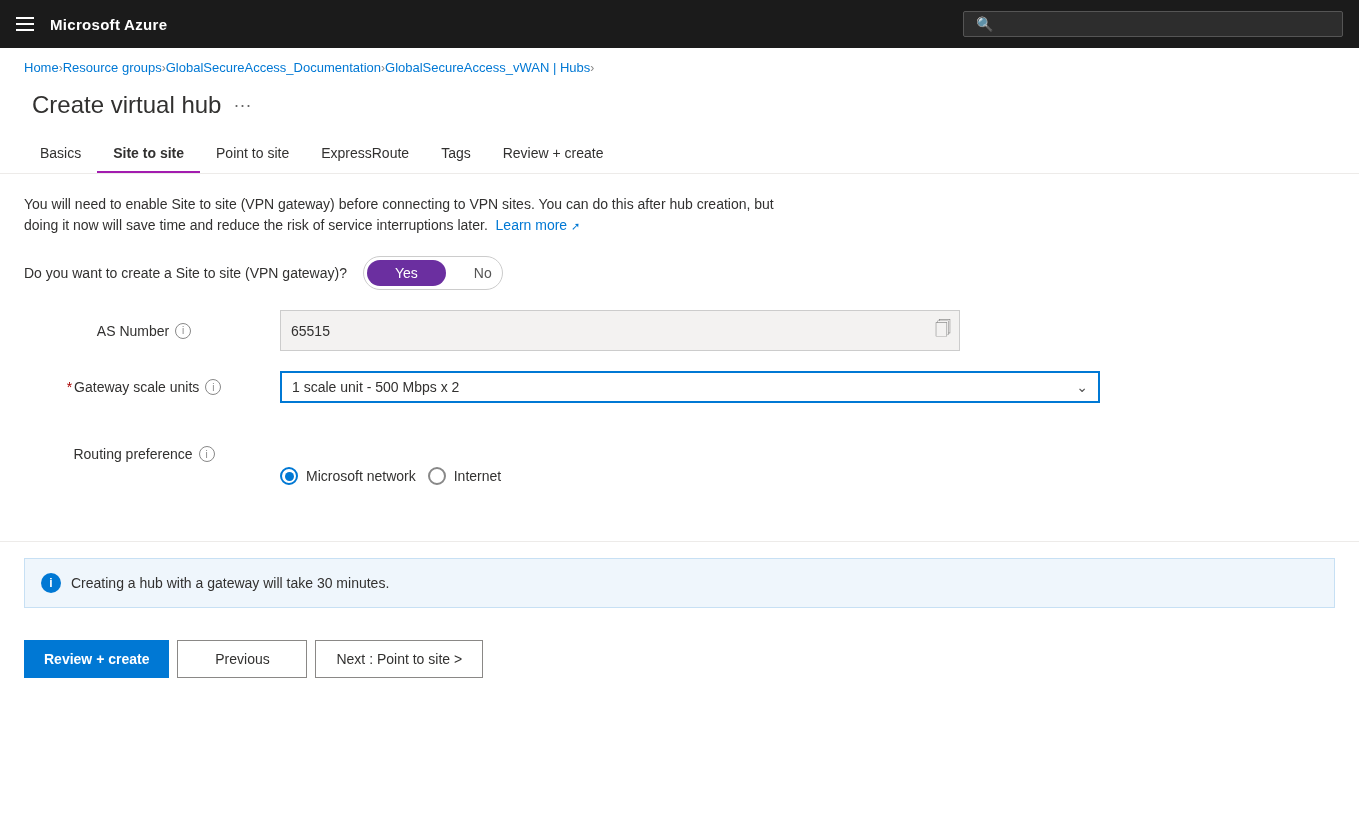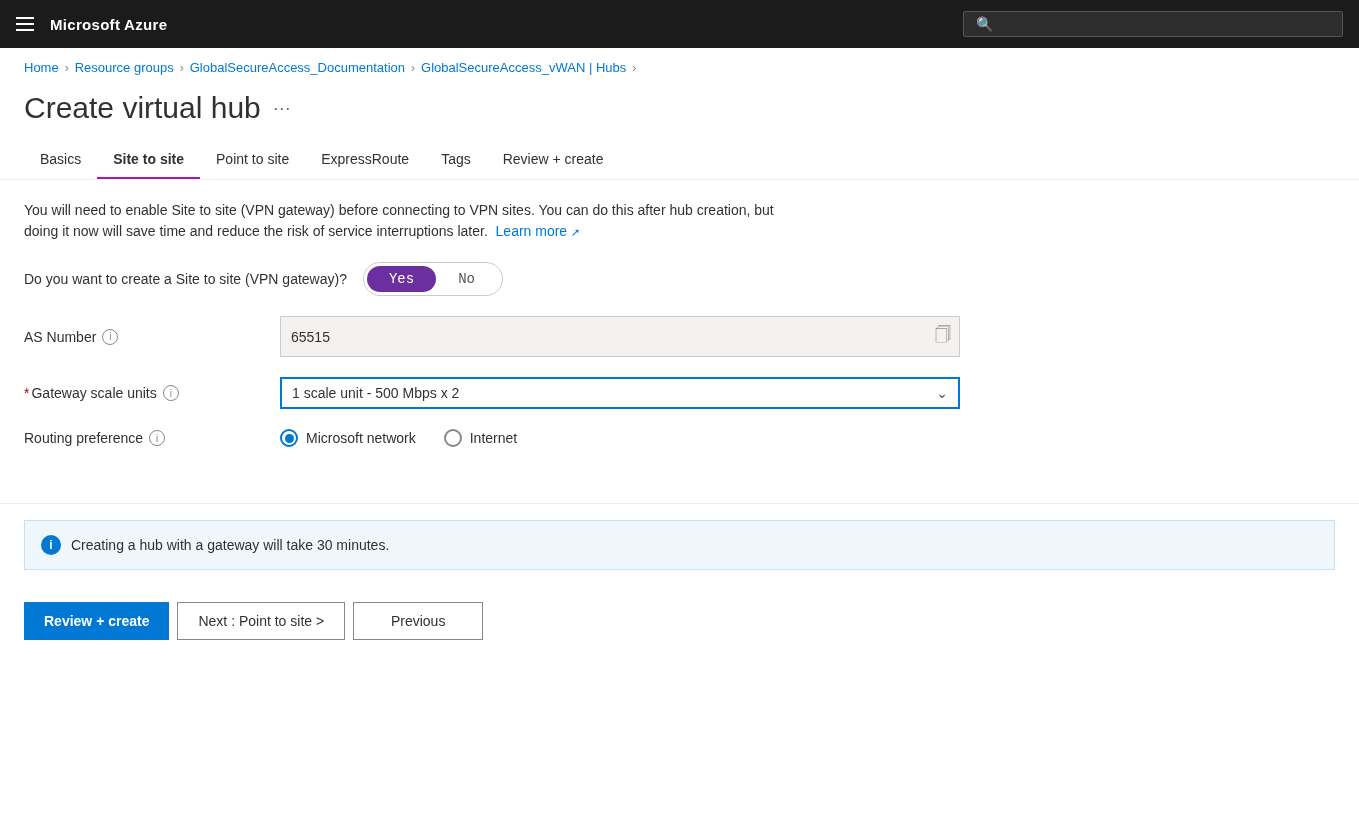--- a/index.html
+++ b/index.html
@@ -64,41 +64,41 @@
       background: white;
       min-height: calc(822px - 48px);
       padding: 0;
     }
 
     
     .breadcrumb {
       padding: 12px 24px 8px 24px;
       display: flex;
       align-items: center;
-      gap: 6px;
       flex-wrap: wrap;
     }
     .breadcrumb a {
       color: #0078d4;
       text-decoration: none;
       font-size: 13px;
     }
     .breadcrumb-sep { color: #888; font-size: 12px; }
 
     
     .page-header {
       padding: 8px 24px 16px 24px;
       display: flex;
       align-items: center;
       gap: 12px;
     }
     .page-title {
-      font-size: 30px;
+      font-size: 24px;
       font-weight: 300;
       color: #323130;
+      margin-left: 8px;
     }
     .page-more-icon {
       color: #666;
       font-size: 18px;
       cursor: pointer;
     }
 
     
     .tabs {
       display: flex;
@@ -148,20 +148,21 @@
       margin-bottom: 20px;
       gap: 16px;
     }
     .form-label {
       min-width: 240px;
       font-size: 14px;
       color: #323130;
       display: flex;
       align-items: center;
       gap: 6px;
+      justify-content: center;
     }
     .info-circle {
       display: inline-flex;
       align-items: center;
       justify-content: center;
       width: 16px;
       height: 16px;
       border: 1px solid #888;
       border-radius: 50%;
       font-size: 10px;
@@ -179,26 +180,25 @@
       display: flex;
       align-items: center;
       background: white;
       border: 1px solid #ccc;
       border-radius: 20px;
       padding: 3px;
       gap: 0;
       width: 140px;
     }
     .toggle-option {
-      padding: 5px 22px;
+      padding: 5px 28px;
       border-radius: 16px;
       font-size: 14px;
       cursor: pointer;
       font-weight: 400;
-      font-family: Liberation Mono, monospace;
     }
     .toggle-option.selected {
       background: #6b2fa0;
       color: white;
       font-weight: 500;
     }
     .toggle-option.unselected {
       color: #555;
     }
 
@@ -225,21 +225,21 @@
       cursor: pointer;
       font-size: 16px;
     }
 
     
     .dropdown-wrapper {
       display: flex;
       align-items: center;
       border: 2px solid #0078d4;
       background: white;
-      width: 680px;
+      width: 820px;
       cursor: pointer;
     }
     .dropdown-wrapper select {
       flex: 1;
       padding: 6px 10px;
       border: none;
       background: transparent;
       font-size: 14px;
       outline: none;
       color: #323130;
@@ -249,21 +249,22 @@
     .dropdown-arrow {
       padding: 6px 10px;
       color: #555;
       font-size: 14px;
     }
 
     
     .radio-group {
       display: flex;
       align-items: flex-start;
-      gap: 28px;
+      gap: 12px;
+      margin-top: 44px;
     }
     .radio-option {
       display: flex;
       align-items: center;
       gap: 8px;
       cursor: pointer;
     }
     .radio-outer {
       width: 18px;
       height: 18px;
@@ -467,17 +468,17 @@
 
   <div style="padding: 0 24px;">
     <div class="info-banner">
       <div class="info-banner-icon">i</div>
       <span class="info-banner-text">Creating a hub with a gateway will take 30 minutes.</span>
     </div>
   </div>
 
   <div class="footer">
     <button class="btn-primary">Review + create</button>
+    <button class="btn-secondary">Previous</button>
     <button class="btn-secondary">Next : Point to site &gt;</button>
-    <button class="btn-secondary">Previous</button>
   </div>
 
 </div>
 
 </body></html>

